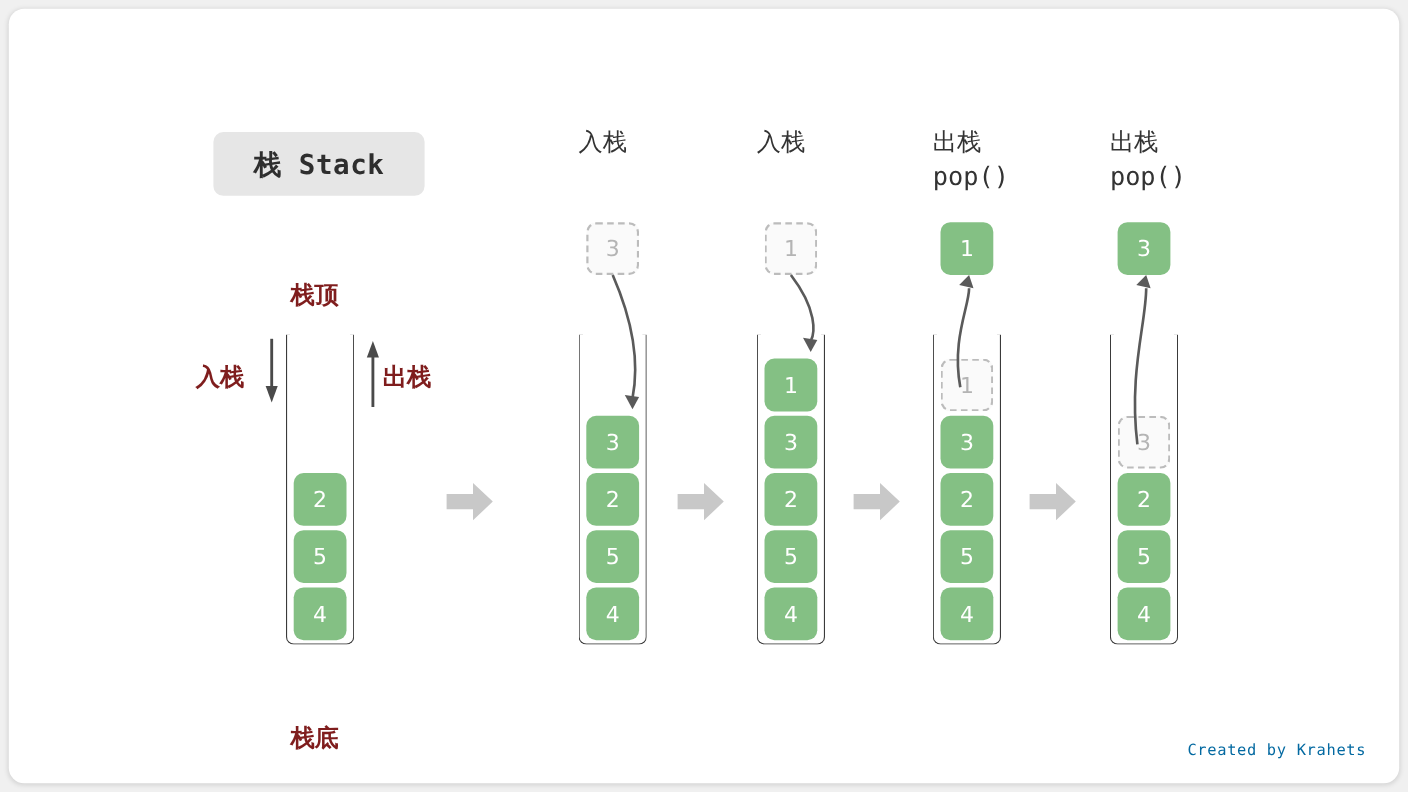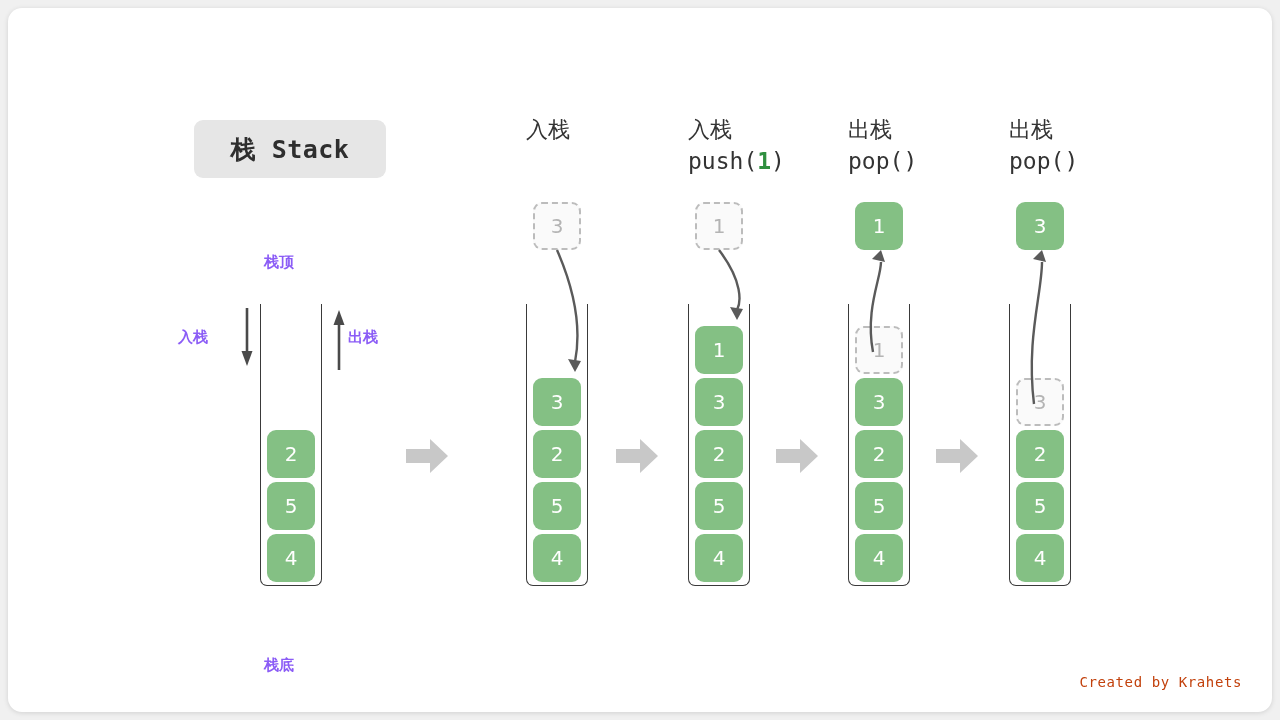--- a/index.html
+++ b/index.html
@@ -36,23 +36,23 @@
     font-family: "DejaVu Sans Mono", monospace;
     font-size: 25px;
     font-weight: bold;
     color: #2e2e2e;
     letter-spacing: 0.5px;
   }
 
   
   .cn-label {
     font-family: Liberation Serif, serif;
-    font-size: 15px;
+    font-size: 22px;
     font-weight: bold;
-    color: #8b5cf6;
+    color: #7f1d1d;
     white-space: nowrap;
   }
   #label-top    { left: 256px; top: 245px; }
   #label-bottom { left: 256px; top: 648px; }
   #label-push   { left: 170px; top: 320px; }
   #label-pop    { left: 340px; top: 320px; }
 
   
   .step-head {
     width: 170px;
@@ -103,21 +103,21 @@
   }
 
   
   .chev { width: 46px; height: 46px; }
 
   
   #footer {
     right: 30px; bottom: 22px;
     font-family: "DejaVu Sans Mono", monospace;
     font-size: 14px;
-    color: #c2410c;
+    color: #0369a1;
     letter-spacing: 0.6px;
   }
 
   svg { overflow: visible; }
 </style>
 </head>
 <body>
 
 <div id="card">
 
@@ -173,21 +173,20 @@
       </div>
       <div class="abs cell ghost" style="left: 525px; top: 194px;">3</div>
       <svg class="abs" width="120" height="360" viewBox="0 0 120 360" style="left: 505px; top: 240px;">
         <g>
           <path d="M44 2 C 68 56.9, 66 93.5, 62 114" stroke="#5a5a5a" stroke-width="2.4" fill="none"></path>
           <path d="M62 124 l -7 -13 l 13 2 Z" fill="#5a5a5a"></path>
         </g>
       </svg>
       <div class="abs step-head" style="left: 680px; top: 106px;">
         <div class="cn">入栈</div>
-        <div><span>push(</span><span class="arg">1</span><span>)</span></div>
       </div>
       <div class="abs stack-box" style="left: 680px; top: 296px;">
         <div class="wall" style="left: 0px; top: 0px; height: 282px;"></div>
         <div class="cell filled" style="left: 7px; top: 22px;">1</div>
         <div class="cell filled" style="left: 7px; top: 74px;">3</div>
         <div class="cell filled" style="left: 7px; top: 126px;">2</div>
         <div class="cell filled" style="left: 7px; top: 178px;">5</div>
         <div class="cell filled" style="left: 7px; top: 230px;">4</div>
       </div>
       <div class="abs cell ghost" style="left: 687px; top: 194px;">1</div>

